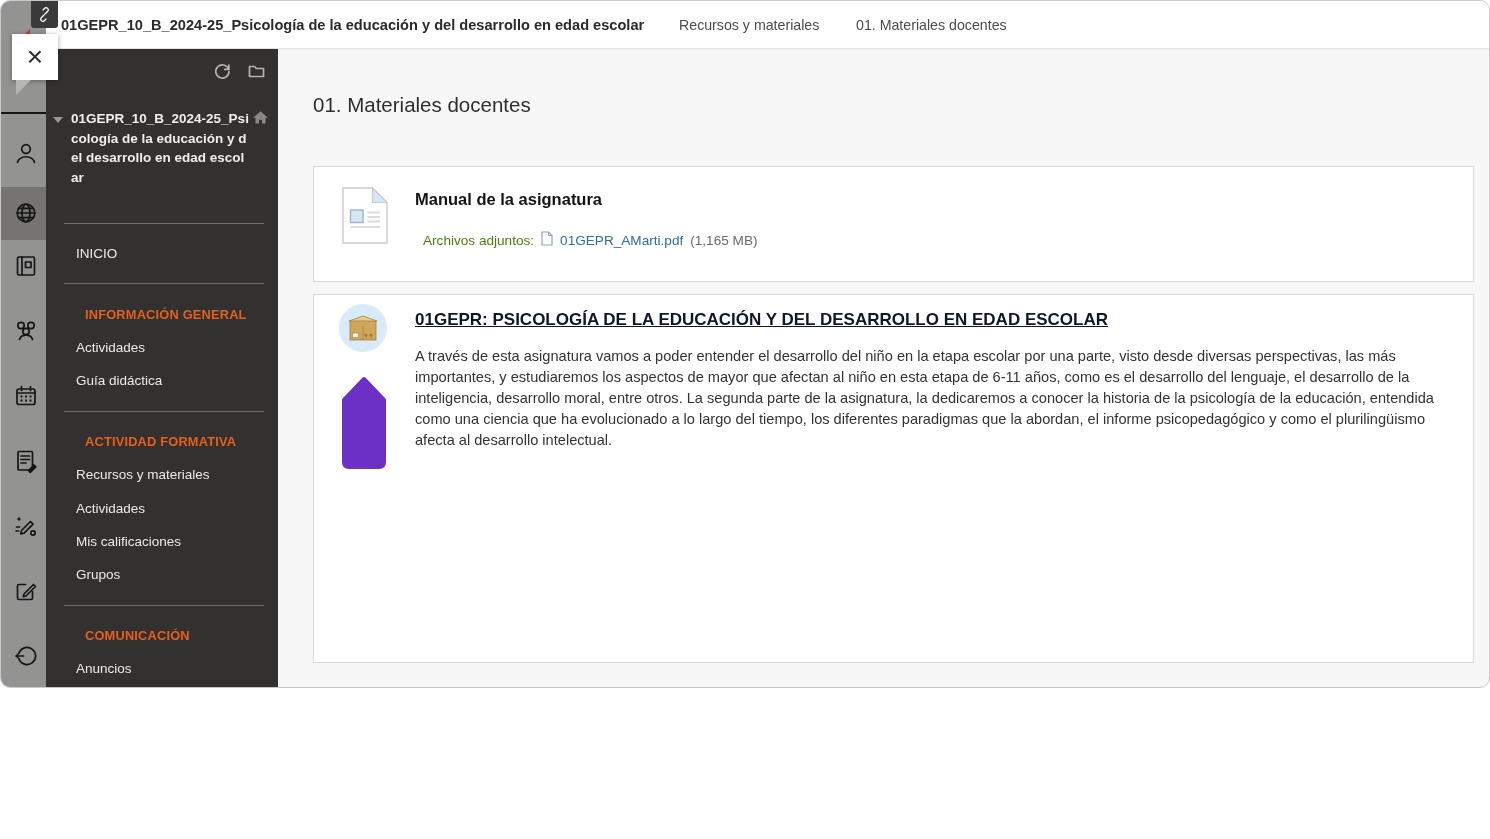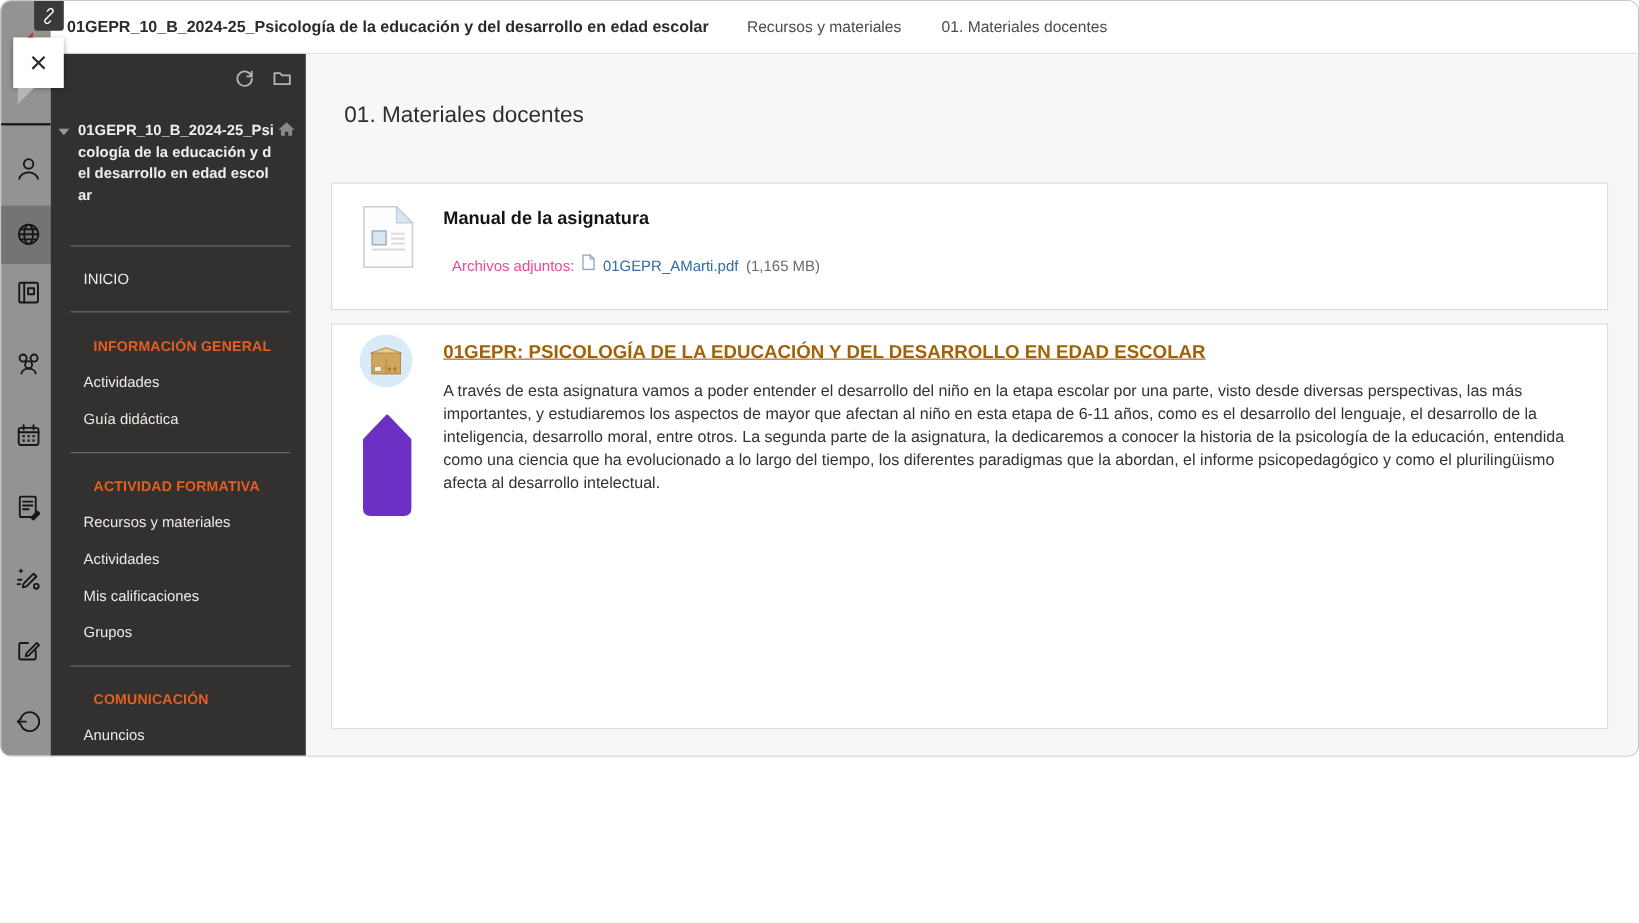--- a/index.html
+++ b/index.html
@@ -86,40 +86,40 @@
     font-size: 13.5px; color: #ece9e6; cursor: pointer; white-space: nowrap;
   }
   .menu .header {
     height: 33.4px; display: flex; align-items: center; padding-left: 39px;
     font-size: 12.8px; font-weight: bold; letter-spacing: .2px; white-space: nowrap;
   }
 
   
   .page-title { position: absolute; left: 312px; top: 92px; font-size: 20.5px; color: #2e2e2e; z-index: 2; }
   .card {
-    position: absolute; left: 300px; width: 1161px;
+    position: absolute; left: 312px; width: 1161px;
     background: #ffffff; border: 1px solid #d9d9d9; z-index: 2;
   }
   .card1 { top: 165px; height: 116px; }
   .card2 { top: 293px; height: 369px; }
 
   .doc-icon { position: absolute; left: 28px; top: 20px; }
   .item-title { position: absolute; left: 101px; top: 23px; font-size: 16.5px; font-weight: bold; color: #141414; }
   .attach-row { position: absolute; left: 109px; top: 229px; display: flex; align-items: center; gap: 7px; z-index: 3; }
-  .attach-label { font-size: 13.6px; color: #ec4899; }
+  .attach-label { font-size: 13.6px; color: #4d7c0f; }
   .attach-link { font-size: 13.6px; color: #2e6da8; text-decoration: none; cursor: pointer; }
   .attach-size { font-size: 13.6px; color: #6b6b6b; }
 
   .pkg-circle {
     position: absolute; left: 25px; top: 9px; width: 48px; height: 48px;
     border-radius: 50%; background: #d9eaf9; display: flex; align-items: center; justify-content: center;
   }
   .item-link-title {
     position: absolute; left: 101px; top: 15px; font-size: 17px; font-weight: bold;
-    color: #a16207; text-decoration: underline; cursor: pointer; white-space: nowrap;
+    color: #0f172a; text-decoration: underline; cursor: pointer; white-space: nowrap;
   }
   .item-desc {
     position: absolute; left: 101px; top: 51px; width: 1028px;
     font-size: 14.6px; line-height: 21px; color: #333333;
   }
   .purple-marker { position: absolute; left: 25px; top: 79px; }
 </style>
 </head>
 <body>
 

